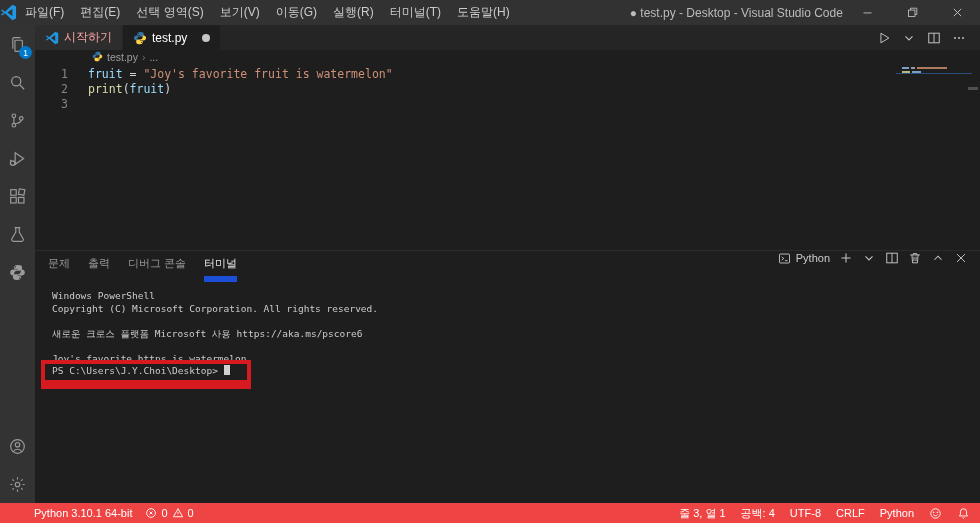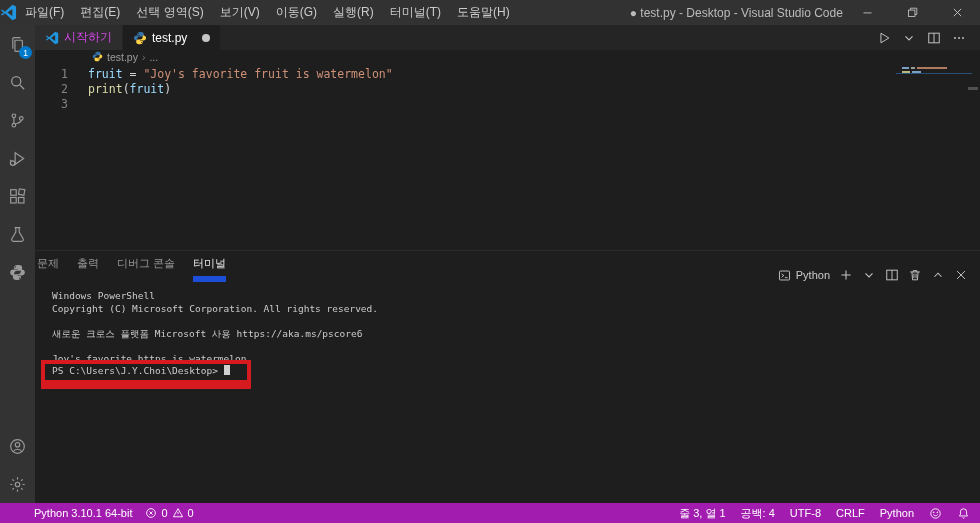--- a/index.html
+++ b/index.html
@@ -25,21 +25,21 @@
            color:#9b9b9b;position:relative;}
   .ab-badge{position:absolute;right:3px;bottom:4px;background:#007acc;color:#fff;border-radius:50%;
             width:13px;height:13px;font-size:8.5px;display:flex;align-items:center;justify-content:center;}
   .ab-spacer{flex:1;}
 
   .content{flex:1;display:flex;flex-direction:column;min-width:0;}
 
   
   .editor-region{flex:0 0 225px;display:flex;flex-direction:column;background:#1e1e1e;}
   .tabbar{height:25px;background:#252526;display:flex;align-items:stretch;font-size:12px;}
-  .tab{display:flex;align-items:center;gap:5px;padding:0 10px;background:#2d2d2d;color:#d946ef;
+  .tab{display:flex;align-items:center;gap:5px;padding:0 10px;background:#2d2d2d;color:#fca5a5;
        border-right:1px solid #252526;cursor:default;}
   .tab.active{background:#1e1e1e;color:#ffffff;}
   .tab-label{white-space:nowrap;}
   .dirty-dot{width:8px;height:8px;border-radius:50%;background:#c5c5c5;margin-left:10px;}
   .tab-spacer{flex:1;}
   .editor-actions{display:flex;align-items:center;gap:11px;padding-right:14px;color:#c5c5c5;}
 
   .breadcrumb{height:13px;display:flex;align-items:center;gap:4px;padding-left:57px;
               font-size:10.5px;color:#9d9d9d;}
 
@@ -50,38 +50,38 @@
   .code-text{padding-left:20px;white-space:pre;}
   .c-var{color:#9cdcfe;} .c-str{color:#ce9178;} .c-fn{color:#dcdcaa;} .c-plain{color:#d4d4d4;}
 
   .minimap{position:absolute;top:4px;right:16px;width:62px;}
   .mm-row{display:flex;gap:2px;height:2px;margin-bottom:2px;}
   .mm-slider{position:absolute;top:10px;right:8px;width:76px;height:1px;background:#2a4f78;}
   .scroll-mark{position:absolute;right:2px;top:24px;width:10px;height:3px;background:#505050;}
 
   
   .panel{flex:1;display:flex;flex-direction:column;background:#1e1e1e;border-top:1px solid #2b2b2b;min-height:0;}
-  .panel-header{flex:0 0 26px;display:flex;align-items:flex-end;padding:0 12px 0 2px;}
+  .panel-header{flex:0 0 26px;display:flex;align-items:flex-start;padding:0 12px 0 13px;}
   .panel-tabs{display:flex;gap:18px;font-size:11px;color:#969696;}
   .panel-tab{height:25px;line-height:25px;white-space:nowrap;cursor:default;}
   .panel-tab.active{color:#e7e7e7;border-bottom:6px solid #1d4ed8;}
   .panel-spacer{flex:1;}
   .panel-right{display:flex;align-items:center;gap:9px;color:#c5c5c5;}
   .picker{display:flex;align-items:center;gap:5px;font-size:11px;color:#cccccc;}
 
   .terminal{flex:1;position:relative;font-family:"DejaVu Sans Mono","Liberation Mono",monospace;
             font-size:9.5px;line-height:12.5px;color:#cccccc;padding:8px 0 0 17px;overflow:hidden;}
   .t-line{min-height:12.5px;white-space:pre;}
   .t-yellow{color:#e5e510;}
   .t-cursor{display:inline-block;width:6px;height:10px;background:#d0d0d0;vertical-align:-1px;}
   .red-box{position:absolute;left:6px;top:78px;width:210px;height:29px;box-sizing:border-box;
            border:4px solid rgba(215,25,32,.95);border-bottom-width:9px;z-index:3;}
 
   
-  .statusbar{flex:0 0 20px;background:#a21caf;color:#ffffff;display:flex;align-items:center;font-size:11px;}
+  .statusbar{flex:0 0 20px;background:#ef4444;color:#ffffff;display:flex;align-items:center;font-size:11px;}
   .sb-left{display:flex;align-items:center;gap:13px;padding-left:34px;}
   .sb-item{display:flex;align-items:center;gap:4px;white-space:nowrap;cursor:default;}
   .sb-spacer{flex:1;}
   .sb-right{display:flex;align-items:center;gap:15px;padding-right:10px;}
 
   .icon{display:inline-flex;align-items:center;justify-content:center;}
   .icon svg{width:100%;height:100%;display:block;}
   .i16{width:17px;height:17px;} .i14{width:14px;height:14px;} .i13{width:13px;height:13px;}
   .i12{width:12px;height:12px;} .i11{width:11px;height:11px;}
 </style>

